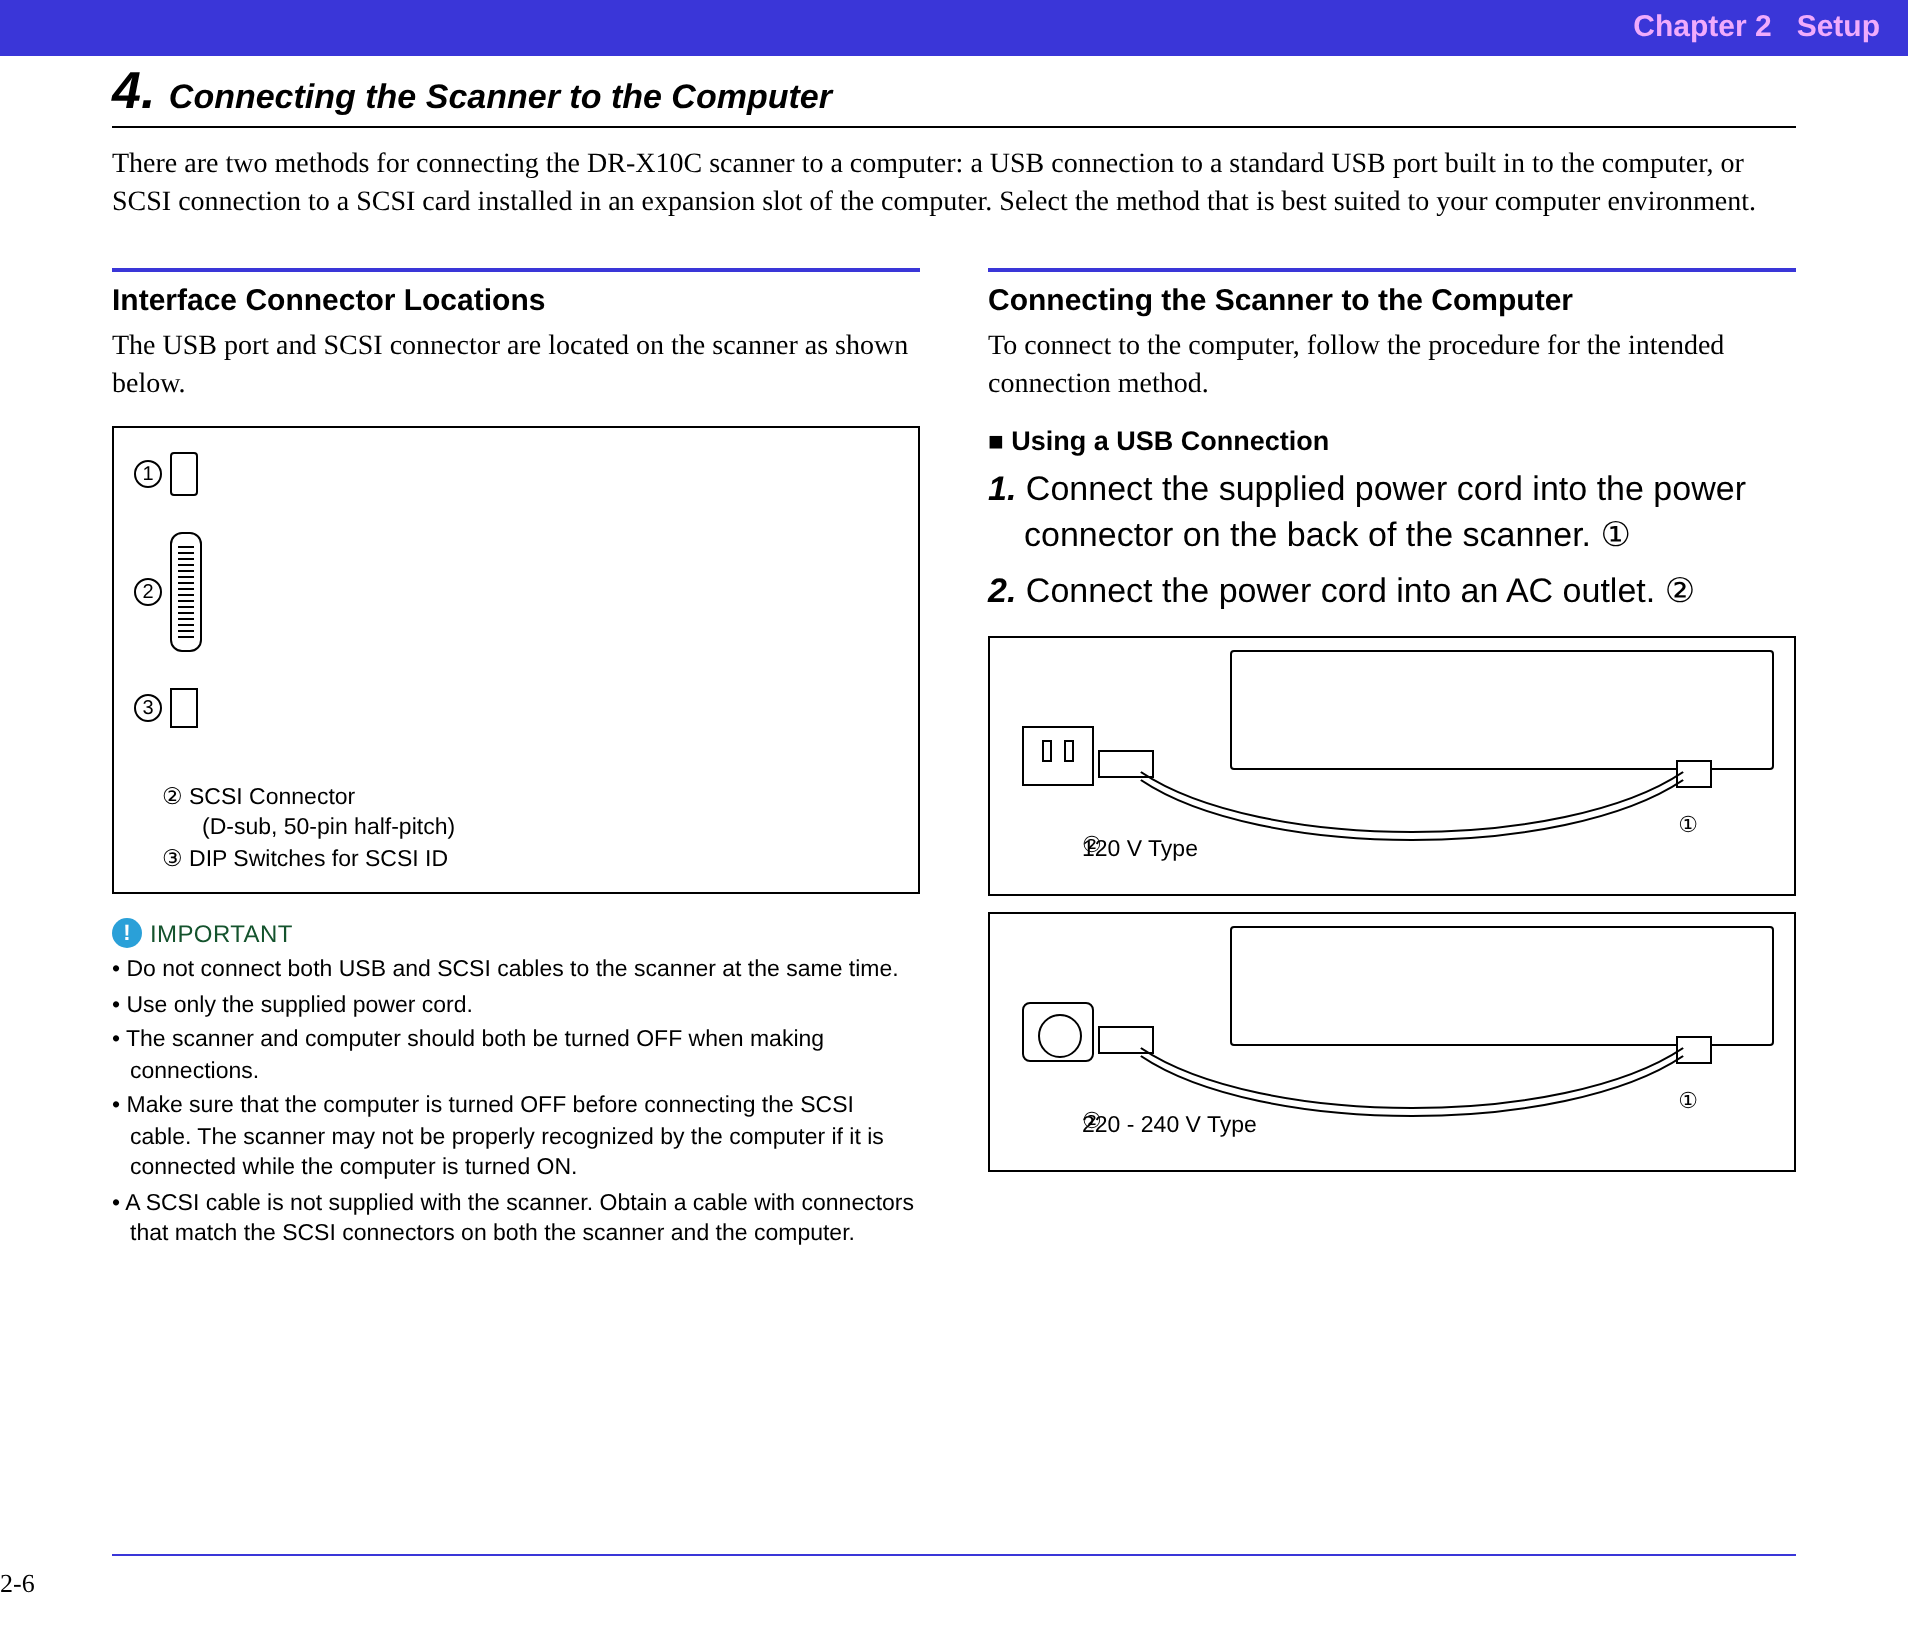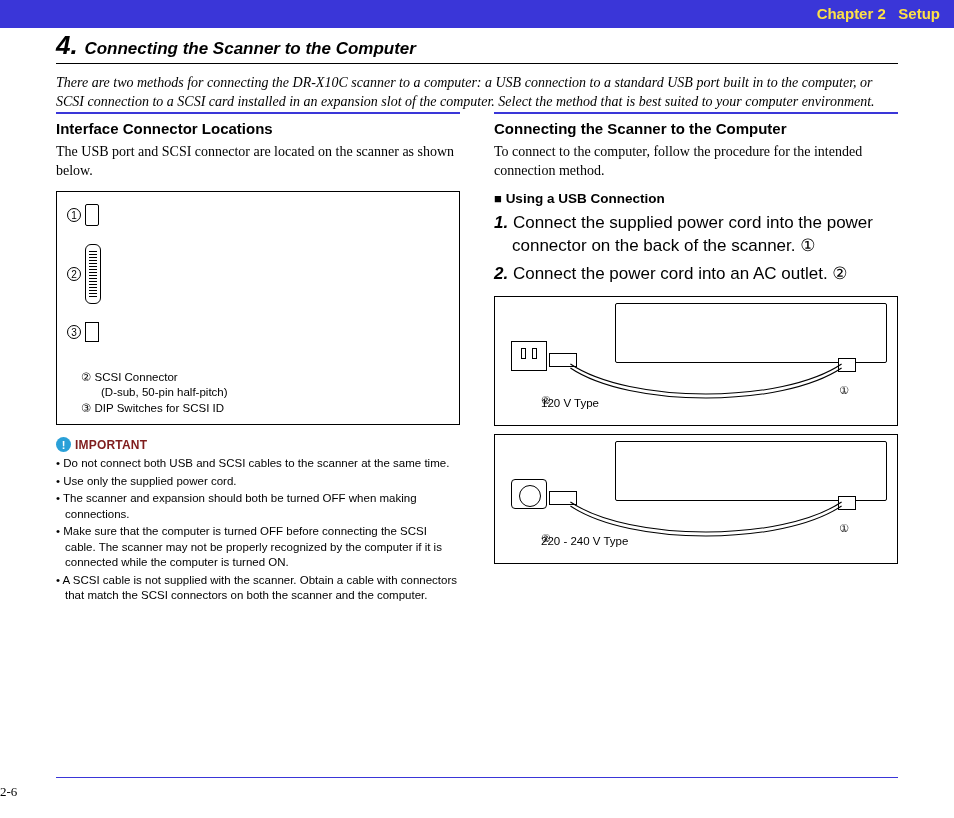--- a/index.html
+++ b/index.html
@@ -6,21 +6,21 @@
   body {
     width: 954px;
     height: 818px;
     background: #fff;
     font-family: "Times New Roman", Times, serif;
     color: #000;
     position: relative;
   }
   .header-bar {
     background: #3a36d8;
-    color: #fde047;
+    color: #f0abfc;
     font-family: Arial, Helvetica, sans-serif;
     font-weight: bold;
     font-size: 15px;
     text-align: right;
     padding: 5px 14px 6px 0;
   }
   .page {
     padding: 2px 56px 0 56px;
   }
   .section-title {
@@ -34,21 +34,21 @@
   }
   .section-num {
     font-size: 26px;
     font-style: italic;
     font-weight: bold;
     margin-right: 2px;
   }
   .intro {
     font-size: 14px;
     line-height: 1.35;
-    font-style: italic;
+    margin-bottom: 22px;
   }
   .columns {
     display: flex;
     gap: 34px;
   }
   .col { flex: 1; }
   .col-rule {
     height: 2px;
     background: #3a36d8;
     margin-bottom: 6px;
@@ -177,23 +177,23 @@
     justify-content: center;
     width: 15px; height: 15px;
     border-radius: 50%;
     background: #2aa0d8;
     color: #fff;
     font-family: Arial, sans-serif;
     font-weight: bold;
     font-size: 11px;
   }
   .imp-label {
-    color: #7f1d1d;
-    font-family: Arial, sans-serif;
-    font-weight: bold;
+    color: #14532d;
+    font-family: Arial, sans-serif;
+    font-weight: normal;
     font-size: 12px;
     letter-spacing: 0.2px;
   }
   .bullets {
     font-family: Arial, sans-serif;
     font-size: 11.5px;
     line-height: 1.35;
     padding-left: 0;
   }
   .bullets li {
@@ -367,21 +367,21 @@
         </div>
       </div>
 
       <div class="important-head">
         <span class="excl">!</span>
         <span class="imp-label">IMPORTANT</span>
       </div>
       <ul class="bullets">
         <li>Do not connect both USB and SCSI cables to the scanner at the same time.</li>
         <li>Use only the supplied power cord.</li>
-        <li>The scanner and expansion should both be turned OFF when making connections.</li>
+        <li>The scanner and computer should both be turned OFF when making connections.</li>
         <li>Make sure that the computer is turned OFF before connecting the SCSI cable. The scanner may not be properly recognized by the computer if it is connected while the computer is turned ON.</li>
         <li>A SCSI cable is not supplied with the scanner. Obtain a cable with connectors that match the SCSI connectors on both the scanner and the computer.</li>
       </ul>
     </div>
 
     <div class="col">
       <div class="col-rule"></div>
       <div class="sub-heading">Connecting the Scanner to the Computer</div>
       <p class="body-text">To connect to the computer, follow the procedure for the intended connection method.</p>
 

